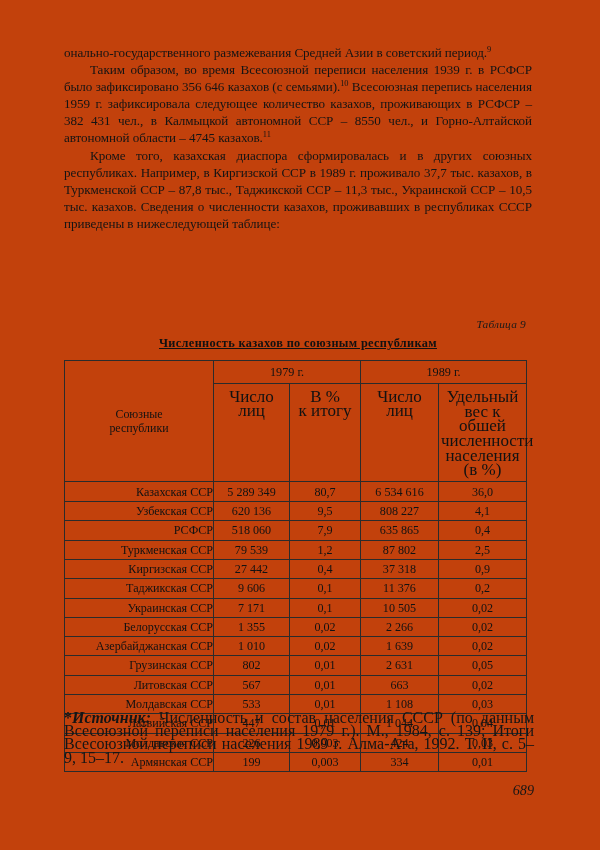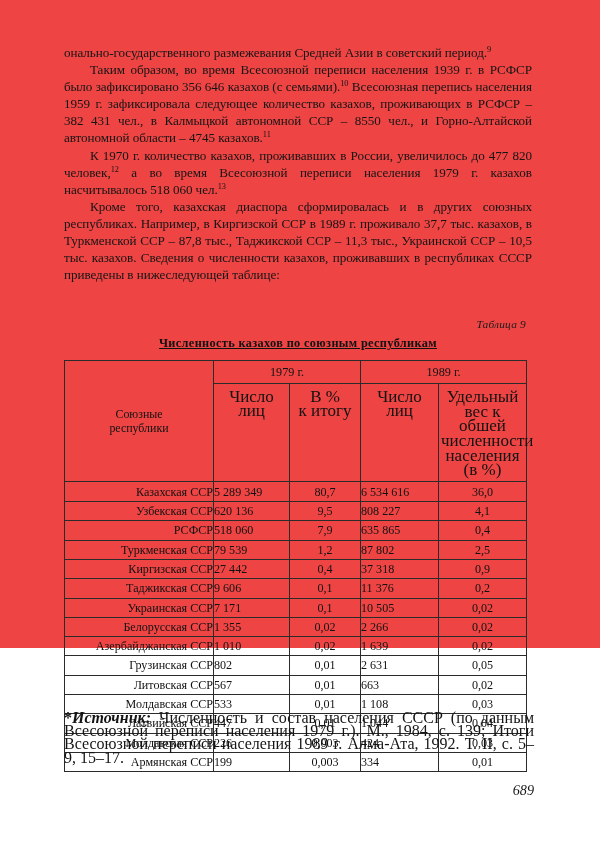--- a/index.html
+++ b/index.html
@@ -12,22 +12,22 @@
     height: 850px;
     position: relative;
     font-family: "Liberation Serif", "DejaVu Serif", serif;
     color: #1a1a1a;
     overflow: hidden;
   }
   .page {
     position: absolute;
     left: 0; top: 0;
     width: 600px;
-    height: 648px;
-    background: #ef4444;
+    height: 850px;
+    background: #c2410c;
   }
   .content {
     position: absolute;
     left: 64px;
     top: 44px;
     width: 468px;
   }
 
   
   .para {
@@ -117,21 +117,21 @@
     height: 18.3px;
     line-height: 18.3px;
     font-size: 12.1px;
   }
   td.rep {
     text-align: right;
     padding-left: 7px;
     white-space: nowrap;
   }
   td.num {
-    text-align: left;
+    text-align: center;
     padding-right: 13px;
     white-space: nowrap;
   }
   td.pct {
     text-align: center;
     white-space: nowrap;
   }
   tbody tr:first-child td {
     padding-top: 1px;
   }
@@ -175,21 +175,20 @@
 </style>
 </head>
 <body>
 
 <div class="page">
 
   <div class="content">
     <div id="paragraphs">
         <div class="para">онально-государственного размежевания Средней Азии в советский период.<sup>9</sup></div>
         <div class="para indent">Таким образом, во время Всесоюзной переписи населения 1939 г. в РСФСР было зафиксировано 356 646 казахов (с семьями).<sup>10</sup> Всесоюзная перепись населения 1959 г. зафиксировала следующее количество казахов, проживающих в РСФСР – 382 431 чел., в Калмыцкой автономной ССР – 8550 чел., и Горно-Алтайской автономной области – 4745 казахов.<sup>11</sup></div>
-        <div class="para indent">К 1970 г. количество казахов, проживавших в России, увеличилось до 477 820 человек,<sup>12</sup> а во время Всесоюзной переписи населения 1979 г. казахов насчитывалось 518 060 чел.<sup>13</sup></div>
         <div class="para indent">Кроме того, казахская диаспора сформировалась и в других союзных республиках. Например, в Киргизской ССР в 1989 г. проживало 37,7 тыс. казахов, в Туркменской ССР – 87,8 тыс., Таджикской ССР – 11,3 тыс., Украинской ССР – 10,5 тыс. казахов. Сведения о численности казахов, проживавших в республиках СССР приведены в нижеследующей таблице:</div>
       </div>
   </div>
 
   <div class="table-block">
     <div class="table-number">Таблица 9</div>
     <div class="table-caption">Численность казахов по союзным республикам</div>
 
     <table class="census">
       <colgroup>

